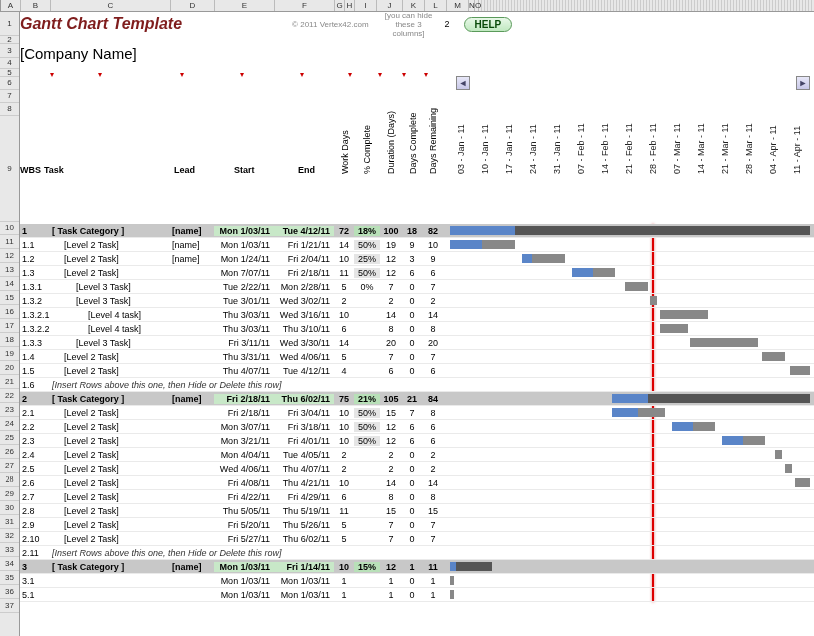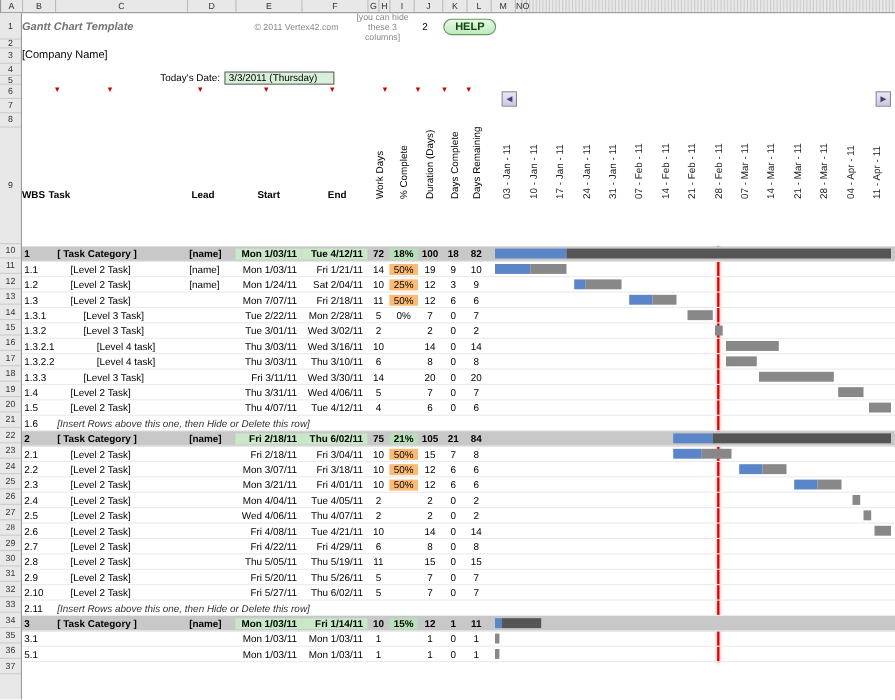--- a/index.html
+++ b/index.html
@@ -8,23 +8,23 @@
 
 .col-header { position: absolute; top: 0; left: 0; right: 0; height: 12px; background: #e8e8e8; border-bottom: 1px solid #999; display: flex; }
 .corner { width: 20px; height: 12px; background: #d4d4d4; border-right: 1px solid #999; }
 .col-letters { display: flex; flex: 1; }
 .col-letter { font-size: 8px; text-align: center; border-right: 1px solid #bbb; line-height: 12px; color: #333; }
 
 .row-nums { position: absolute; left: 0; top: 12px; width: 20px; bottom: 0; background: #e8e8e8; border-right: 1px solid #999; }
 .row-num { font-size: 8px; text-align: center; color: #333; border-bottom: 1px solid #ccc; line-height: 1; display: flex; align-items: center; justify-content: center; }
 
 .sheet { position: absolute; left: 20px; top: 12px; right: 0; bottom: 0; }
-.title { color: #737373; font-size: 10px; font-weight: bold; font-style: italic; }
+.title { color: #7f1d1d; font-size: 16px; font-weight: bold; font-style: italic; }
 .subtitle { color: #4a7aa8; font-size: 13px; margin-top: 4px; }
-.company { font-size: 10px; margin-top: 1px; }
+.company { font-size: 15px; margin-top: 1px; }
 .copyright { font-size: 8px; color: #888; }
 .hidecols { font-size: 8px; color: #888; text-align: center; }
 
 .help-btn { display: inline-block; background: linear-gradient(#e8f8e8, #c0e8c0); border: 1px solid #5a9a5a; border-radius: 10px; padding: 1px 10px; font-weight: bold; color: #0a4a0a; font-size: 10px; }
 
 
 .meta { font-size: 9px; }
 .meta-row { display: flex; gap: 4px; align-items: center; height: 13px; }
 .meta-label { text-align: right; width: 180px; }
 .meta-val { border: 1px solid #666; padding: 0 3px; min-width: 100px; background: #fff; }
@@ -43,21 +43,21 @@
 .row { display: flex; height: 14px; align-items: center; border-bottom: 1px solid #eaeaea; font-size: 9px; position: relative; }
 .row.cat { background: #c8c8c8; font-weight: bold; }
 .c-wbs { width: 32px; padding-left: 2px; }
 .c-task { width: 120px; overflow: hidden; white-space: nowrap; }
 .c-lead { width: 42px; }
 .c-start { width: 60px; text-align: right; padding-right: 4px; }
 .c-end { width: 60px; text-align: right; padding-right: 4px; }
 .c-wd { width: 20px; text-align: center; }
 .c-pc { width: 26px; text-align: center; }
 .c-pc.green { background: #b8e0b8; }
-.c-pc.lg { background: #fdba74; }
+.c-pc.lg { background: #e5e5e5; }
 .c-dur { width: 22px; text-align: center; }
 .c-dc { width: 20px; text-align: center; }
 .c-dr { width: 22px; text-align: center; }
 
 .date-green { background: #c8e8c8; }
 
 .insert-row { font-style: italic; font-size: 9px; color: #333; }
 
 
 .gantt { position: absolute; left: 430px; top: 0; right: 2px; height: 14px; }
@@ -254,24 +254,20 @@
     <span class="hidecols" style="margin-left:10px; width:60px;">[you can hide these 3 columns]</span>
     <span style="margin-left:6px; font-size:9px;">2</span>
     <span class="help-btn" style="margin-left:14px;">HELP</span>
   </div>
 
   <div style="height:8px;"></div>
   <div class="company">[Company Name]</div>
   <div style="height:8px;"></div>
 
   <div class="meta">
-    <div class="meta-row">
-      <span class="meta-label">Today's Date:</span>
-      <span class="meta-val" style="background:#d8f0d8;">3/3/2011 (Thursday)</span>
-    </div>
   </div>
 
   <div class="hdr-area">
 
     <div class="tick" style="left:30px;">▾</div>
     <div class="tick" style="left:78px;">▾</div>
     <div class="tick" style="left:160px;">▾</div>
     <div class="tick" style="left:220px;">▾</div>
     <div class="tick" style="left:280px;">▾</div>
     <div class="tick" style="left:328px;">▾</div>
@@ -346,21 +342,21 @@
         <div class="gantt">
           <div class="bar-done" style="left: 0px; width: 32px;"></div>
           <div class="bar-rem" style="left: 32px; width: 33px;"></div>
         </div>
       </div>
       <div class="row">
       <span class="c-wbs">1.2</span>
       <span class="c-task" style="padding-left:12px">[Level 2 Task]</span>
       <span class="c-lead">[name]</span>
       <span class="c-start ">Mon 1/24/11</span>
-      <span class="c-end ">Sat 2/04/11</span>
+      <span class="c-end ">Fri 2/04/11</span>
       <span class="c-wd">10</span>
       <span class="c-pc lg">25%</span>
       <span class="c-dur">12</span>
       <span class="c-dc">3</span>
       <span class="c-dr">9</span>
         <div class="gantt">
           <div class="bar-done" style="left: 72px; width: 10px;"></div>
           <div class="bar-rem" style="left: 82px; width: 33px;"></div>
         </div>
       </div>
@@ -581,21 +577,21 @@
       <span class="c-dr">2</span>
         <div class="gantt">
           <div class="bar-rem" style="left: 335px; width: 7px;"></div>
         </div>
       </div>
       <div class="row">
       <span class="c-wbs">2.6</span>
       <span class="c-task" style="padding-left:12px">[Level 2 Task]</span>
       <span class="c-lead"></span>
       <span class="c-start ">Fri 4/08/11</span>
-      <span class="c-end ">Tue 4/21/11</span>
+      <span class="c-end ">Thu 4/21/11</span>
       <span class="c-wd">10</span>
       <span class="c-pc "></span>
       <span class="c-dur">14</span>
       <span class="c-dc">0</span>
       <span class="c-dr">14</span>
         <div class="gantt">
           <div class="bar-rem" style="left: 345px; width: 15px;"></div>
         </div>
       </div>
       <div class="row">

